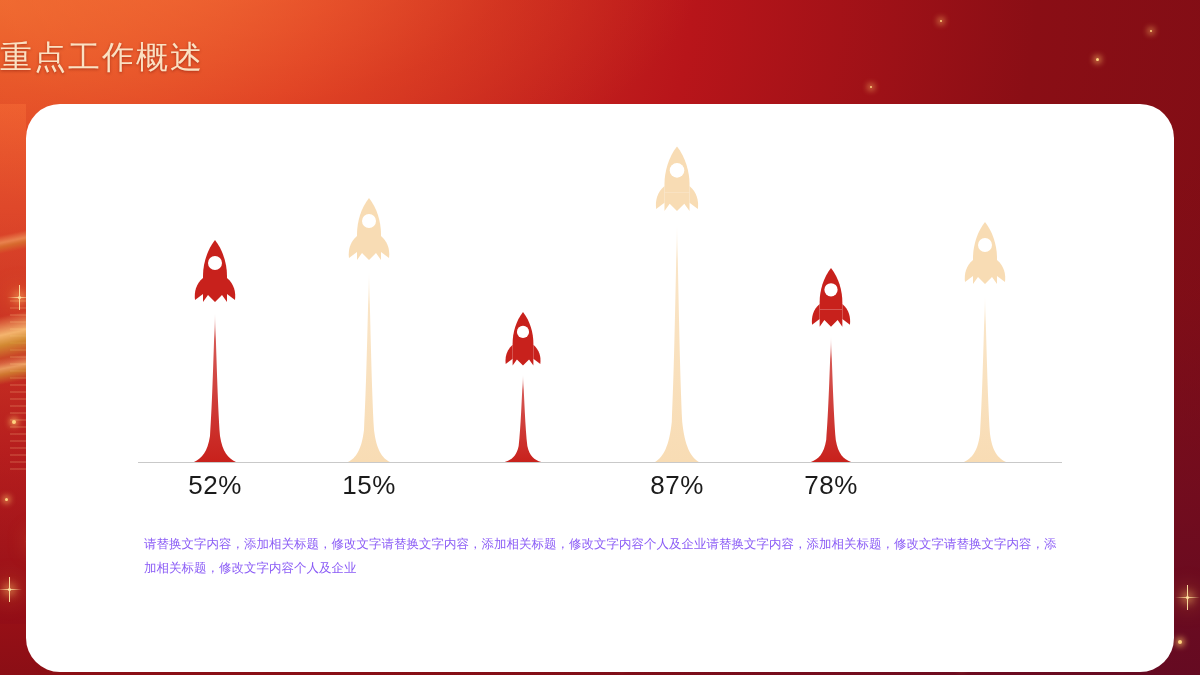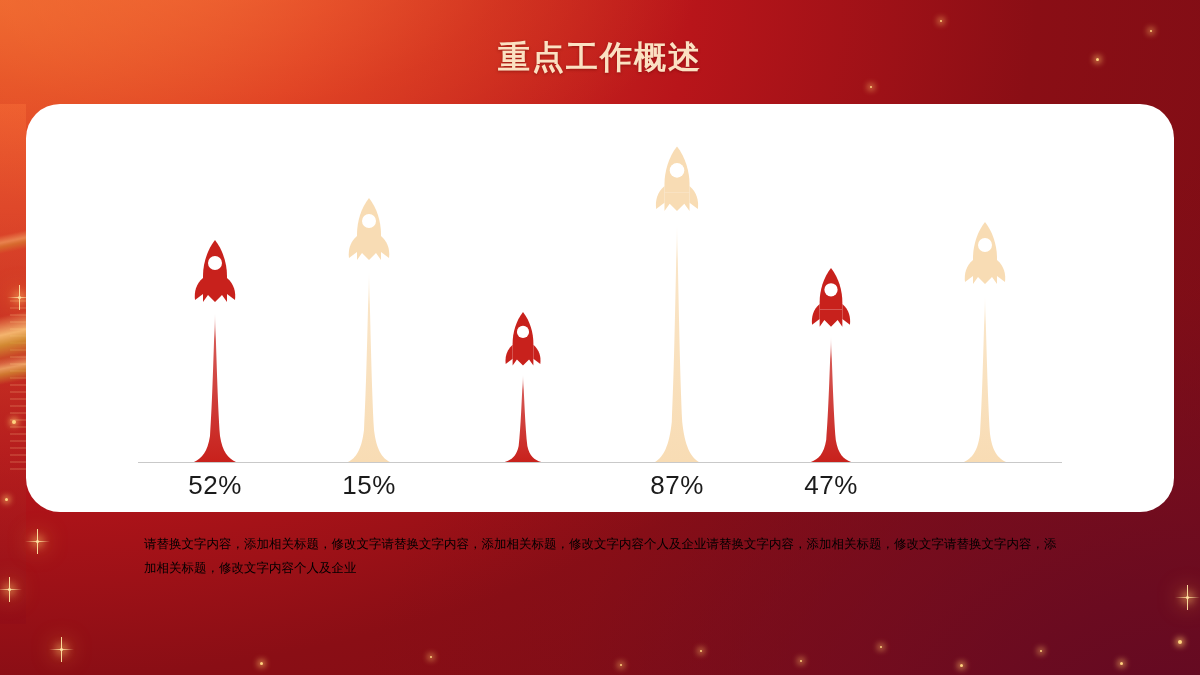--- a/index.html
+++ b/index.html
@@ -36,48 +36,48 @@
   .spark{position:absolute;border-radius:50%;background:#FFD280;
     box-shadow:0 0 6px 2px rgba(255,195,105,.85);}
   .star{position:absolute;width:3px;height:3px;background:#FFE3A8;border-radius:50%;
     box-shadow:0 0 10px 3px rgba(255,200,110,.9),0 0 22px 7px rgba(255,160,60,.35);}
   .star::before,.star::after{content:"";position:absolute;background:linear-gradient(90deg,rgba(255,220,150,0),rgba(255,225,160,.95),rgba(255,220,150,0));}
   .star::before{left:-11px;top:1px;width:25px;height:1px;}
   .star::after{left:1px;top:-11px;width:1px;height:25px;}
 
   
   .title{
-    position:absolute;left:0;right:0;top:36px;text-align:center;
-    font-size:32px;font-weight:700;letter-spacing:2px;
+    position:absolute;left:0;right:0;top:36px;text-align:left;
+    font-size:32px;font-weight:400;letter-spacing:2px;
     color:#FBE1C2;text-shadow:0 1px 3px rgba(90,0,0,.45);
   }
 
   
   .card{
-    position:absolute;left:26px;top:104px;width:1148px;height:408px;
+    position:absolute;left:26px;top:104px;width:1148px;height:568px;
     background:#fff;border-radius:34px;
   }
 
   .chart{position:absolute;left:0;top:0;width:1148px;height:400px;}
   .baseline{position:absolute;left:112px;top:358px;width:924px;height:1px;background:#c9c9c9;}
 
   .cols{position:absolute;left:112px;top:0;width:924px;height:400px;display:flex;}
   .col{flex:1;position:relative;height:400px;}
 
   .rocketwrap{position:absolute;left:50%;bottom:42px;transform:translateX(-50%);
     display:flex;flex-direction:column;align-items:center;}
   .rk{display:block;}
   .trail{display:block;margin-top:-2px;}
 
   .pct{position:absolute;left:0;right:0;top:366px;text-align:center;
     font-size:26px;color:#1b1b1b;font-weight:400;letter-spacing:.5px;}
 
   .body-text{
     position:absolute;left:118px;top:428px;width:920px;
-    font-size:12.5px;line-height:24px;color:#000000;text-align:left;
+    font-size:12.5px;line-height:24px;color:#8b5cf6;text-align:left;
   }
 </style>
 </head>
 <body>
 
 <div class="slide">
 
   <div class="bg-maroon"></div>
   <div class="bg-topglow"></div>
 
@@ -223,21 +223,21 @@
               <defs>
                   <linearGradient id="g5" x1="0" y1="0" x2="0" y2="1">
                 <stop offset="0%" stop-color="#C8211C" stop-opacity="0"></stop>
                 <stop offset="18%" stop-color="#C8211C" stop-opacity=".75"></stop>
                 <stop offset="100%" stop-color="#C8211C" stop-opacity="1"></stop>
               </linearGradient>
                 </defs>
               <path d="M23 0 C24.4 34 25.6 76 28 104 C30.5 118 36 123 44 126 L2 126 C10 123 15.5 118 18 104 C20.4 76 21.6 34 23 0 Z" fill="url(#g5)"></path>
             </svg>
           </div>
-          <div class="pct">47%</div>
+          <div class="pct">78%</div>
         </div>
 
         <div class="col">
           <div class="rocketwrap">
             <svg class="rk" width="46" height="74" viewBox="0 0 46 74">
               <path d="M23 0 C31 10 35 24 35 36 L35 44 L11 44 L11 36 C11 24 15 10 23 0 Z" fill="#F8DCB4"></path>
               <path d="M11 38 C4 44 2 52 3 60 L11 54 Z" fill="#F8DCB4"></path>
               <path d="M35 38 C42 44 44 52 43 60 L35 54 Z" fill="#F8DCB4"></path>
               <path d="M11 44 L35 44 L35 62 L30 55 L23 62 L16 55 L11 62 Z" fill="#F8DCB4"></path>
               <circle cx="23" cy="23" r="7" fill="#fff"></circle>

